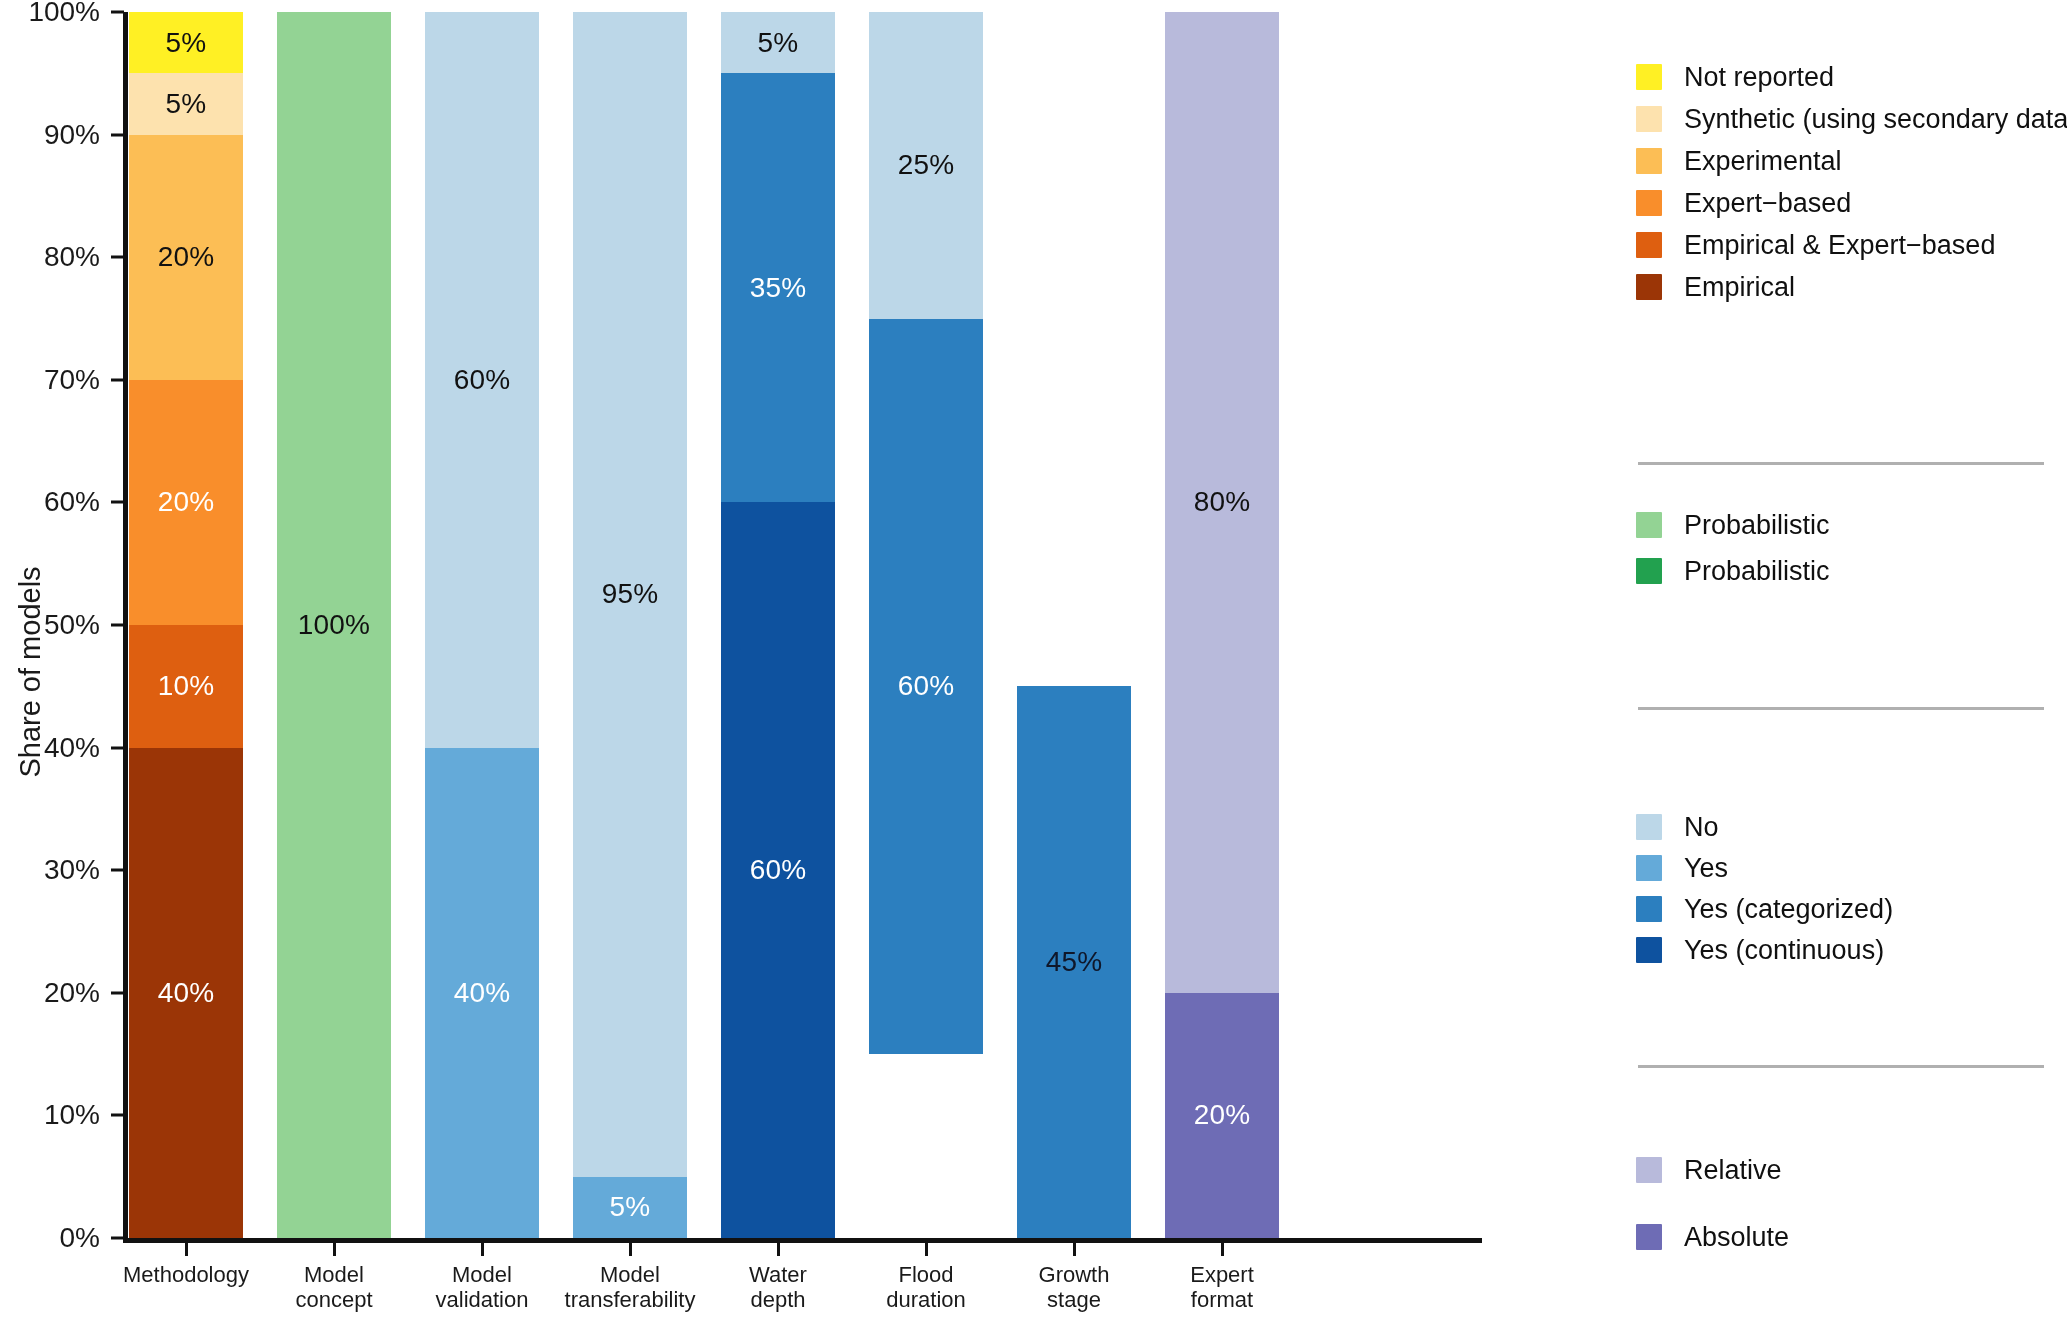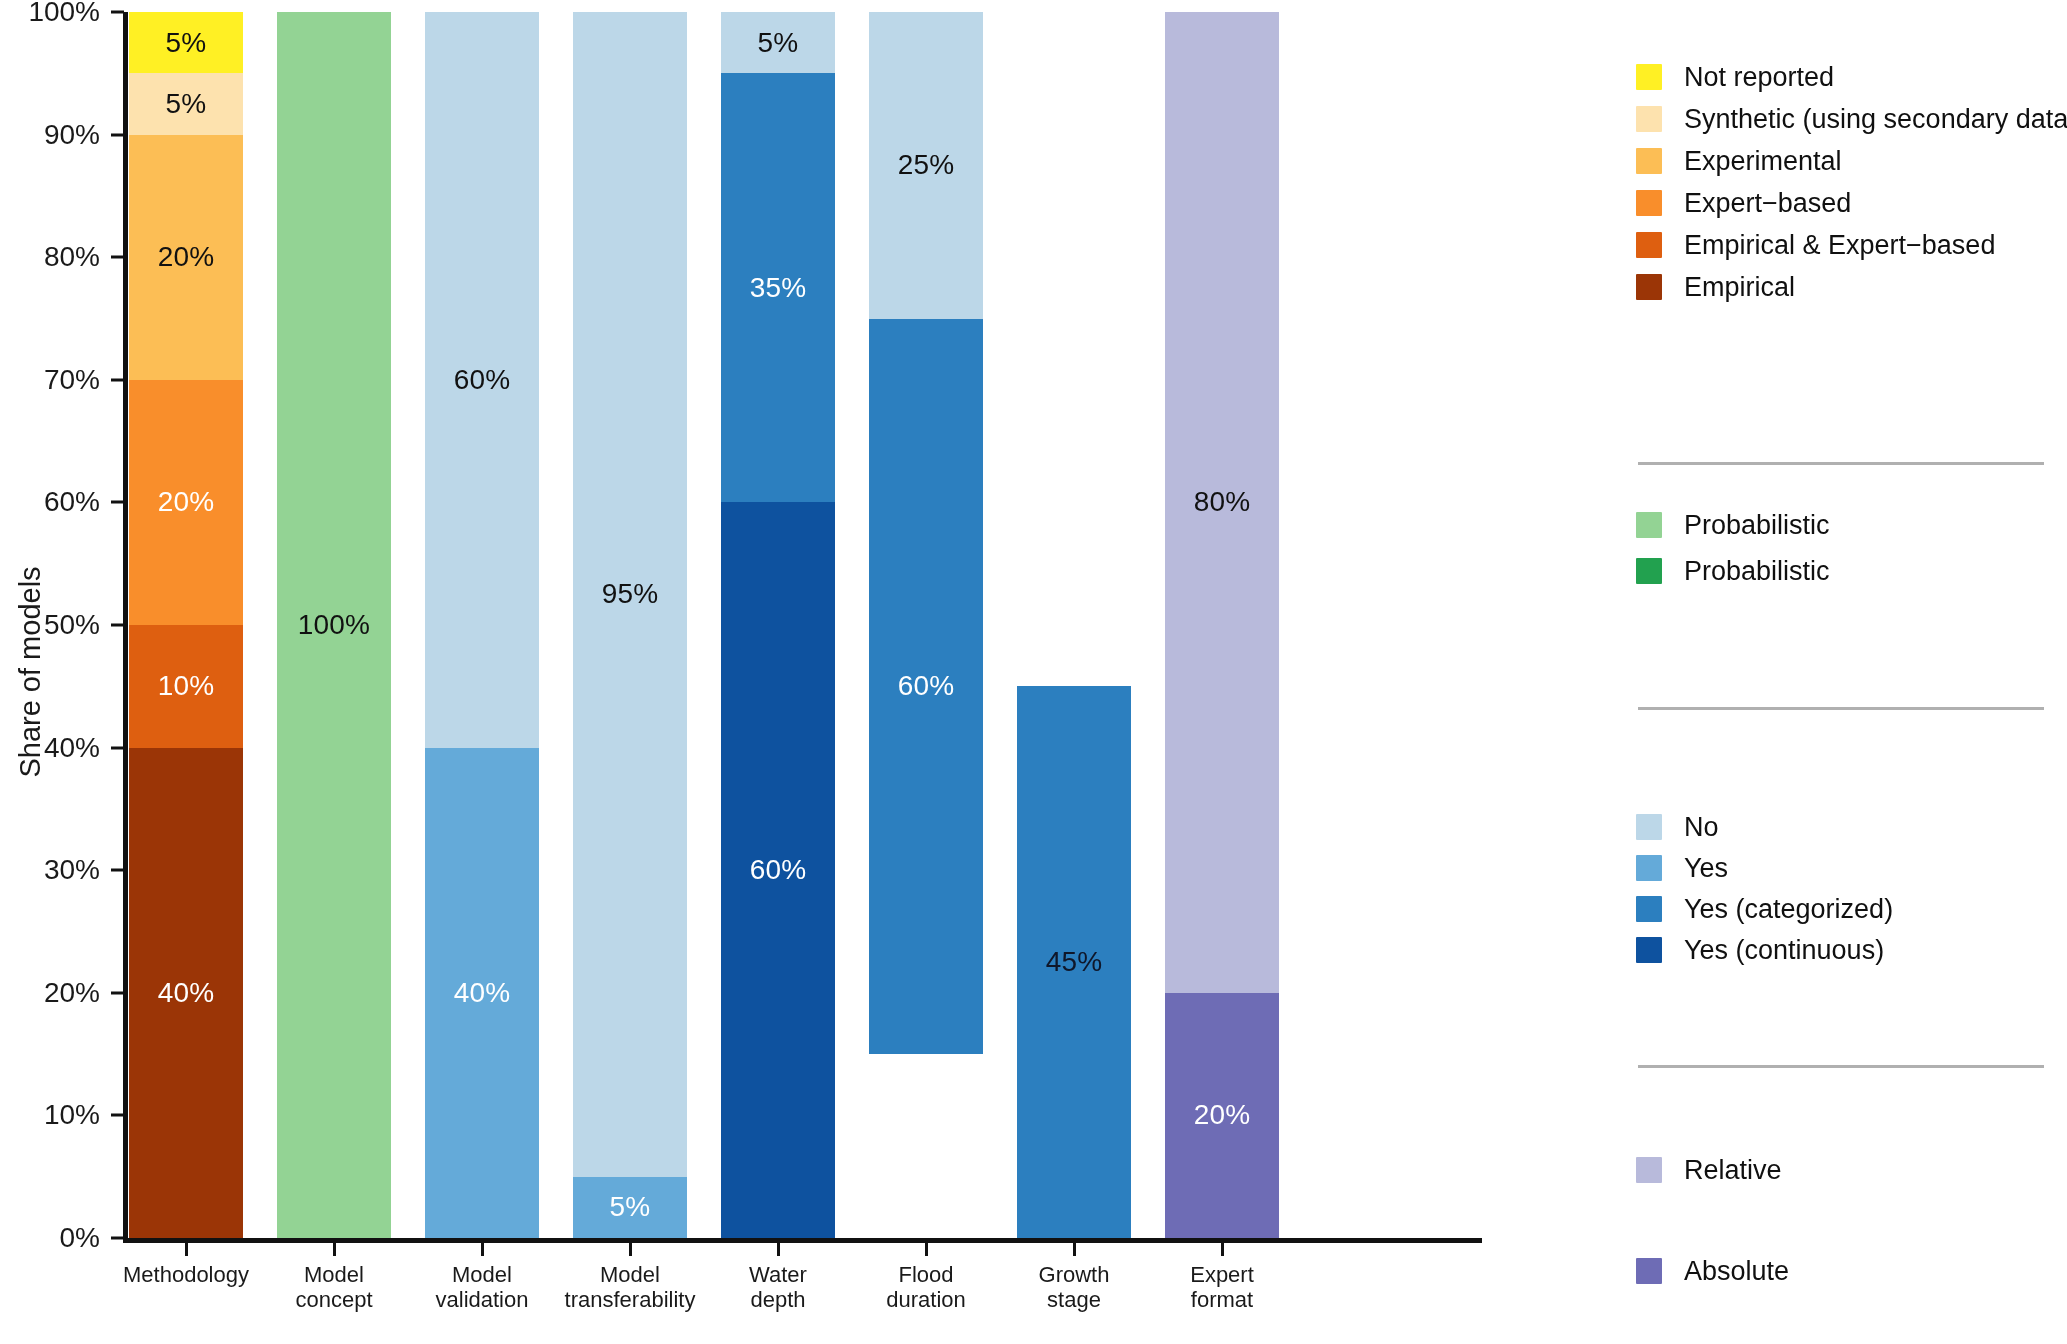--- a/index.html
+++ b/index.html
@@ -249,21 +249,21 @@
         <div class="litem" style="top: 935px;">
           <div class="swatch" style="background: rgb(14, 82, 159);"></div>
           <div class="ltext">Yes (continuous)</div>
         </div>
       </div>
       <div class="lgroup" style="top: 0px;">
         <div class="litem" style="top: 1155px;">
           <div class="swatch" style="background: rgb(184, 186, 219);"></div>
           <div class="ltext">Relative</div>
         </div>
-        <div class="litem" style="top: 1256px; text-align: right;">
+        <div class="litem" style="top: 1222px; text-align: right;">
           <div class="swatch" style="background: rgb(110, 108, 181);"></div>
           <div class="ltext">Absolute</div>
         </div>
       </div>
       <div class="lsep" style="top: 462px;"></div>
       <div class="lsep" style="top: 707px;"></div>
       <div class="lsep" style="top: 1065px;"></div>
     </div>
 
 </div>

